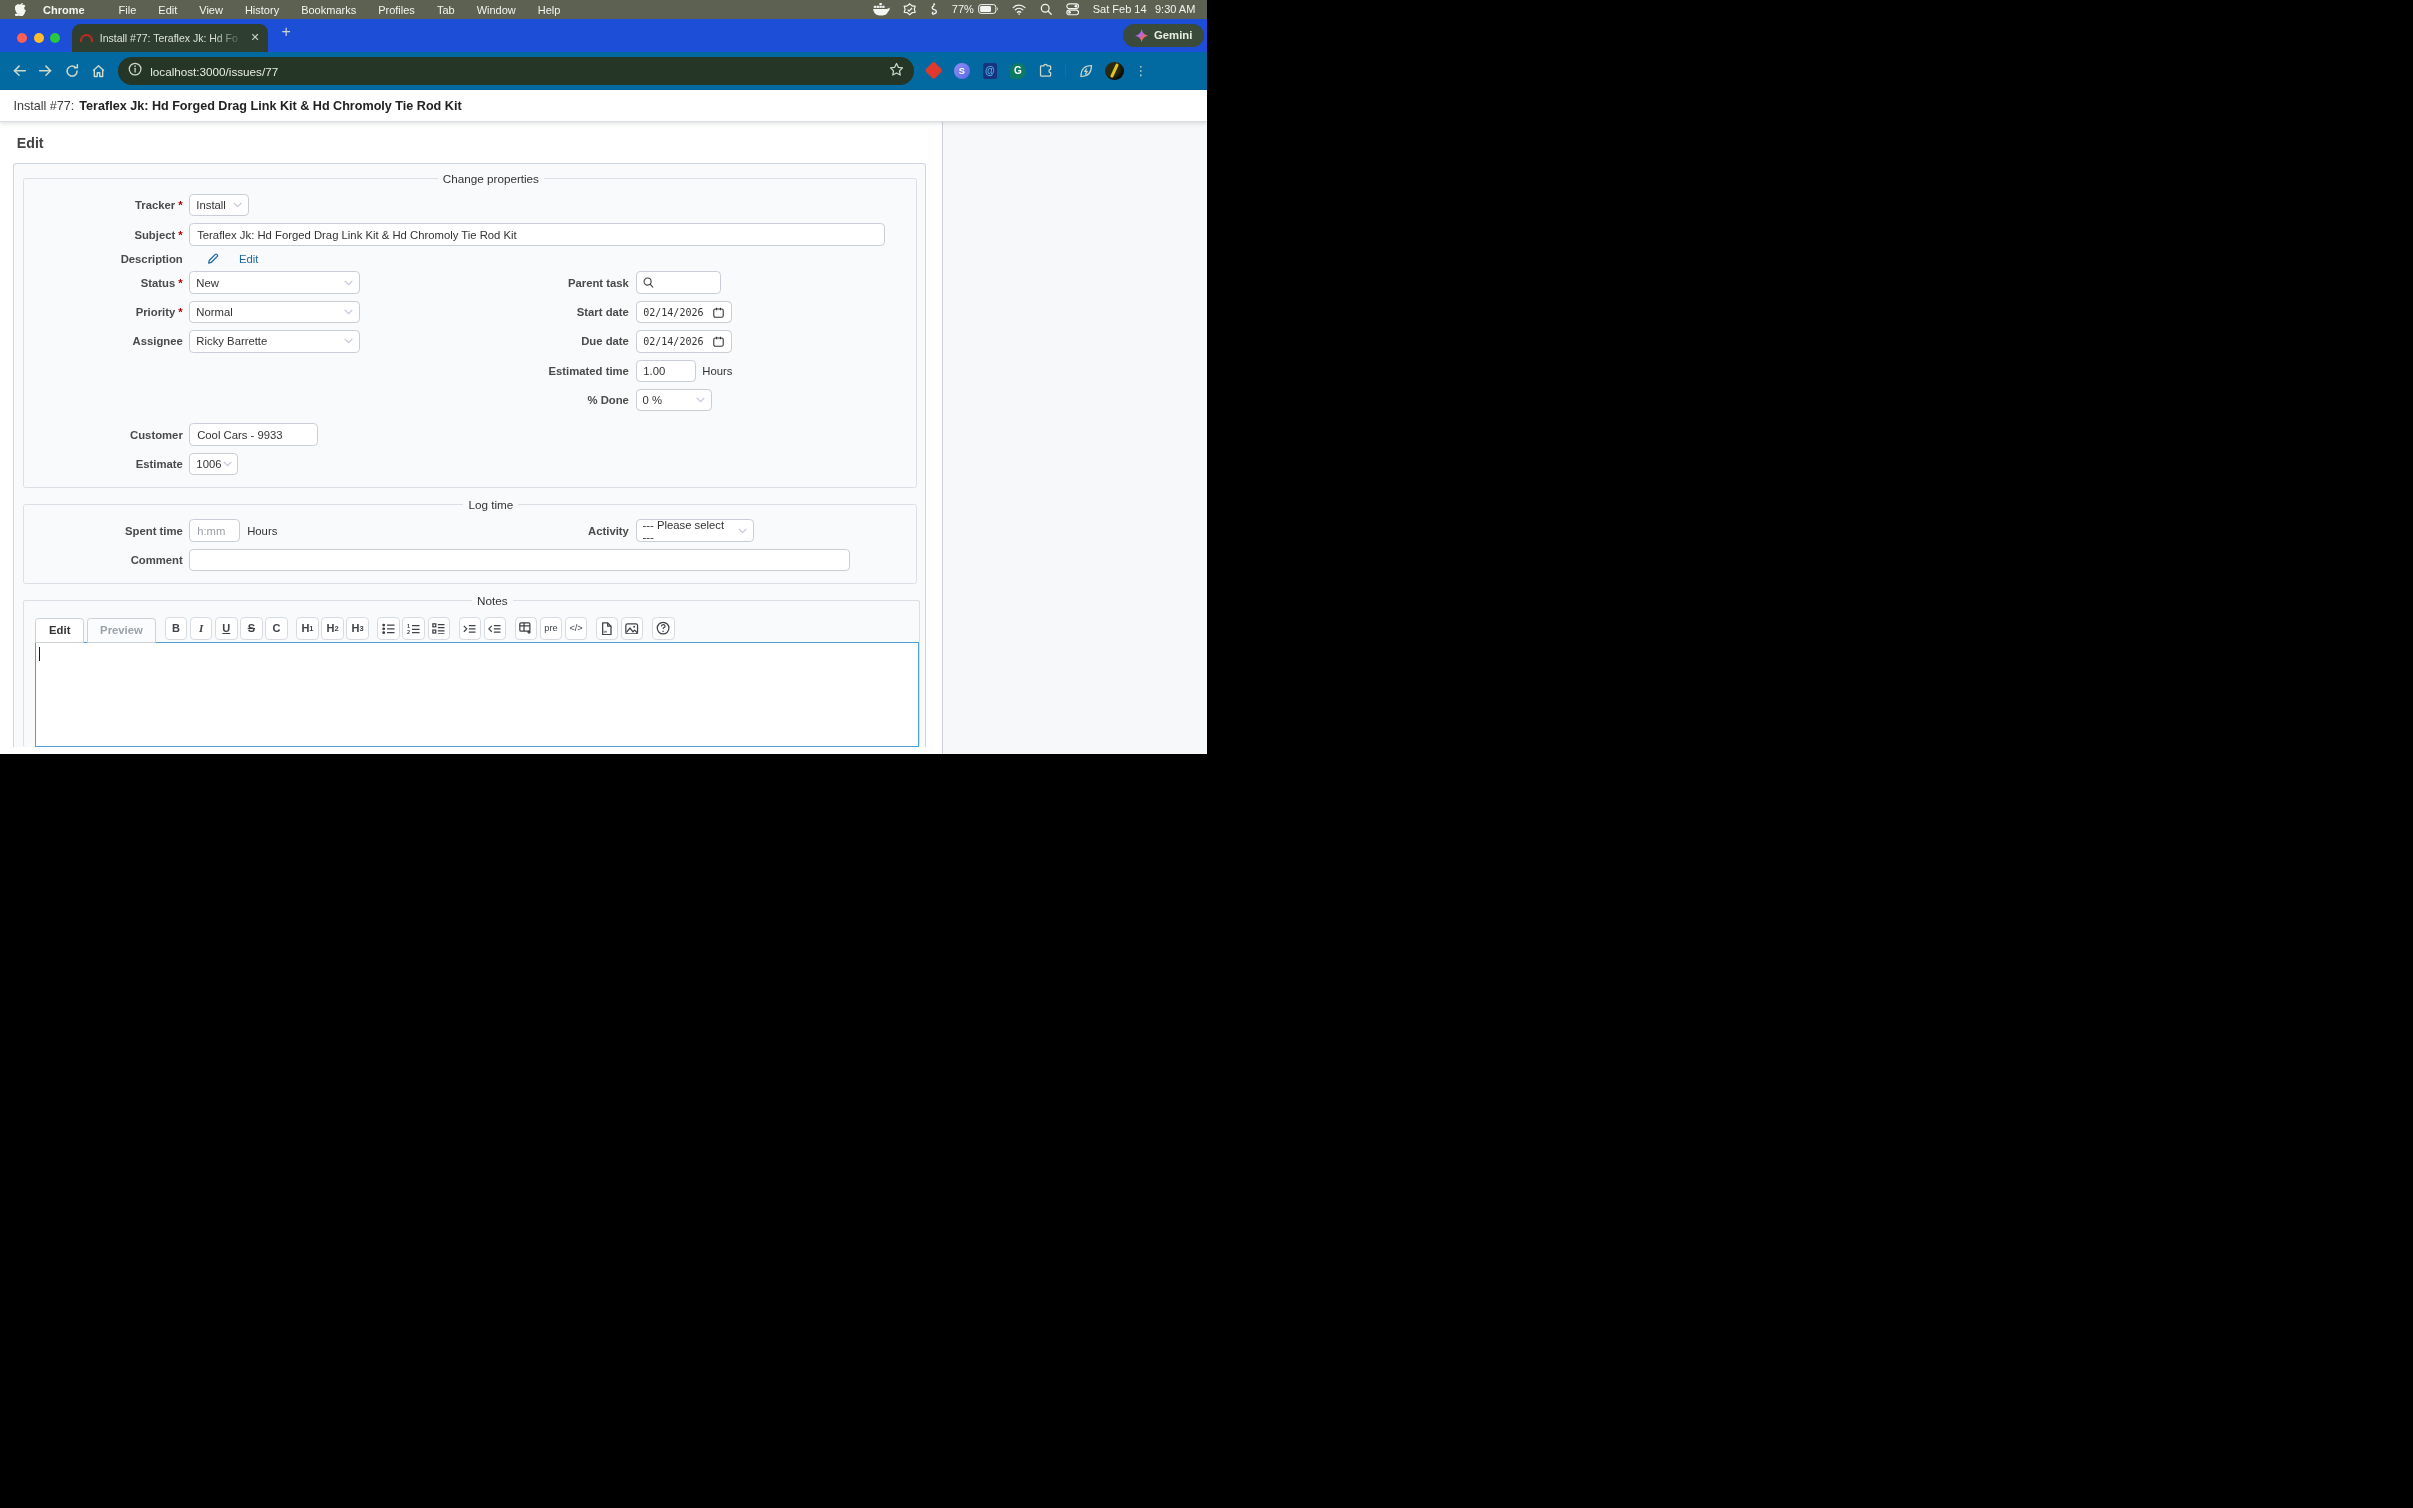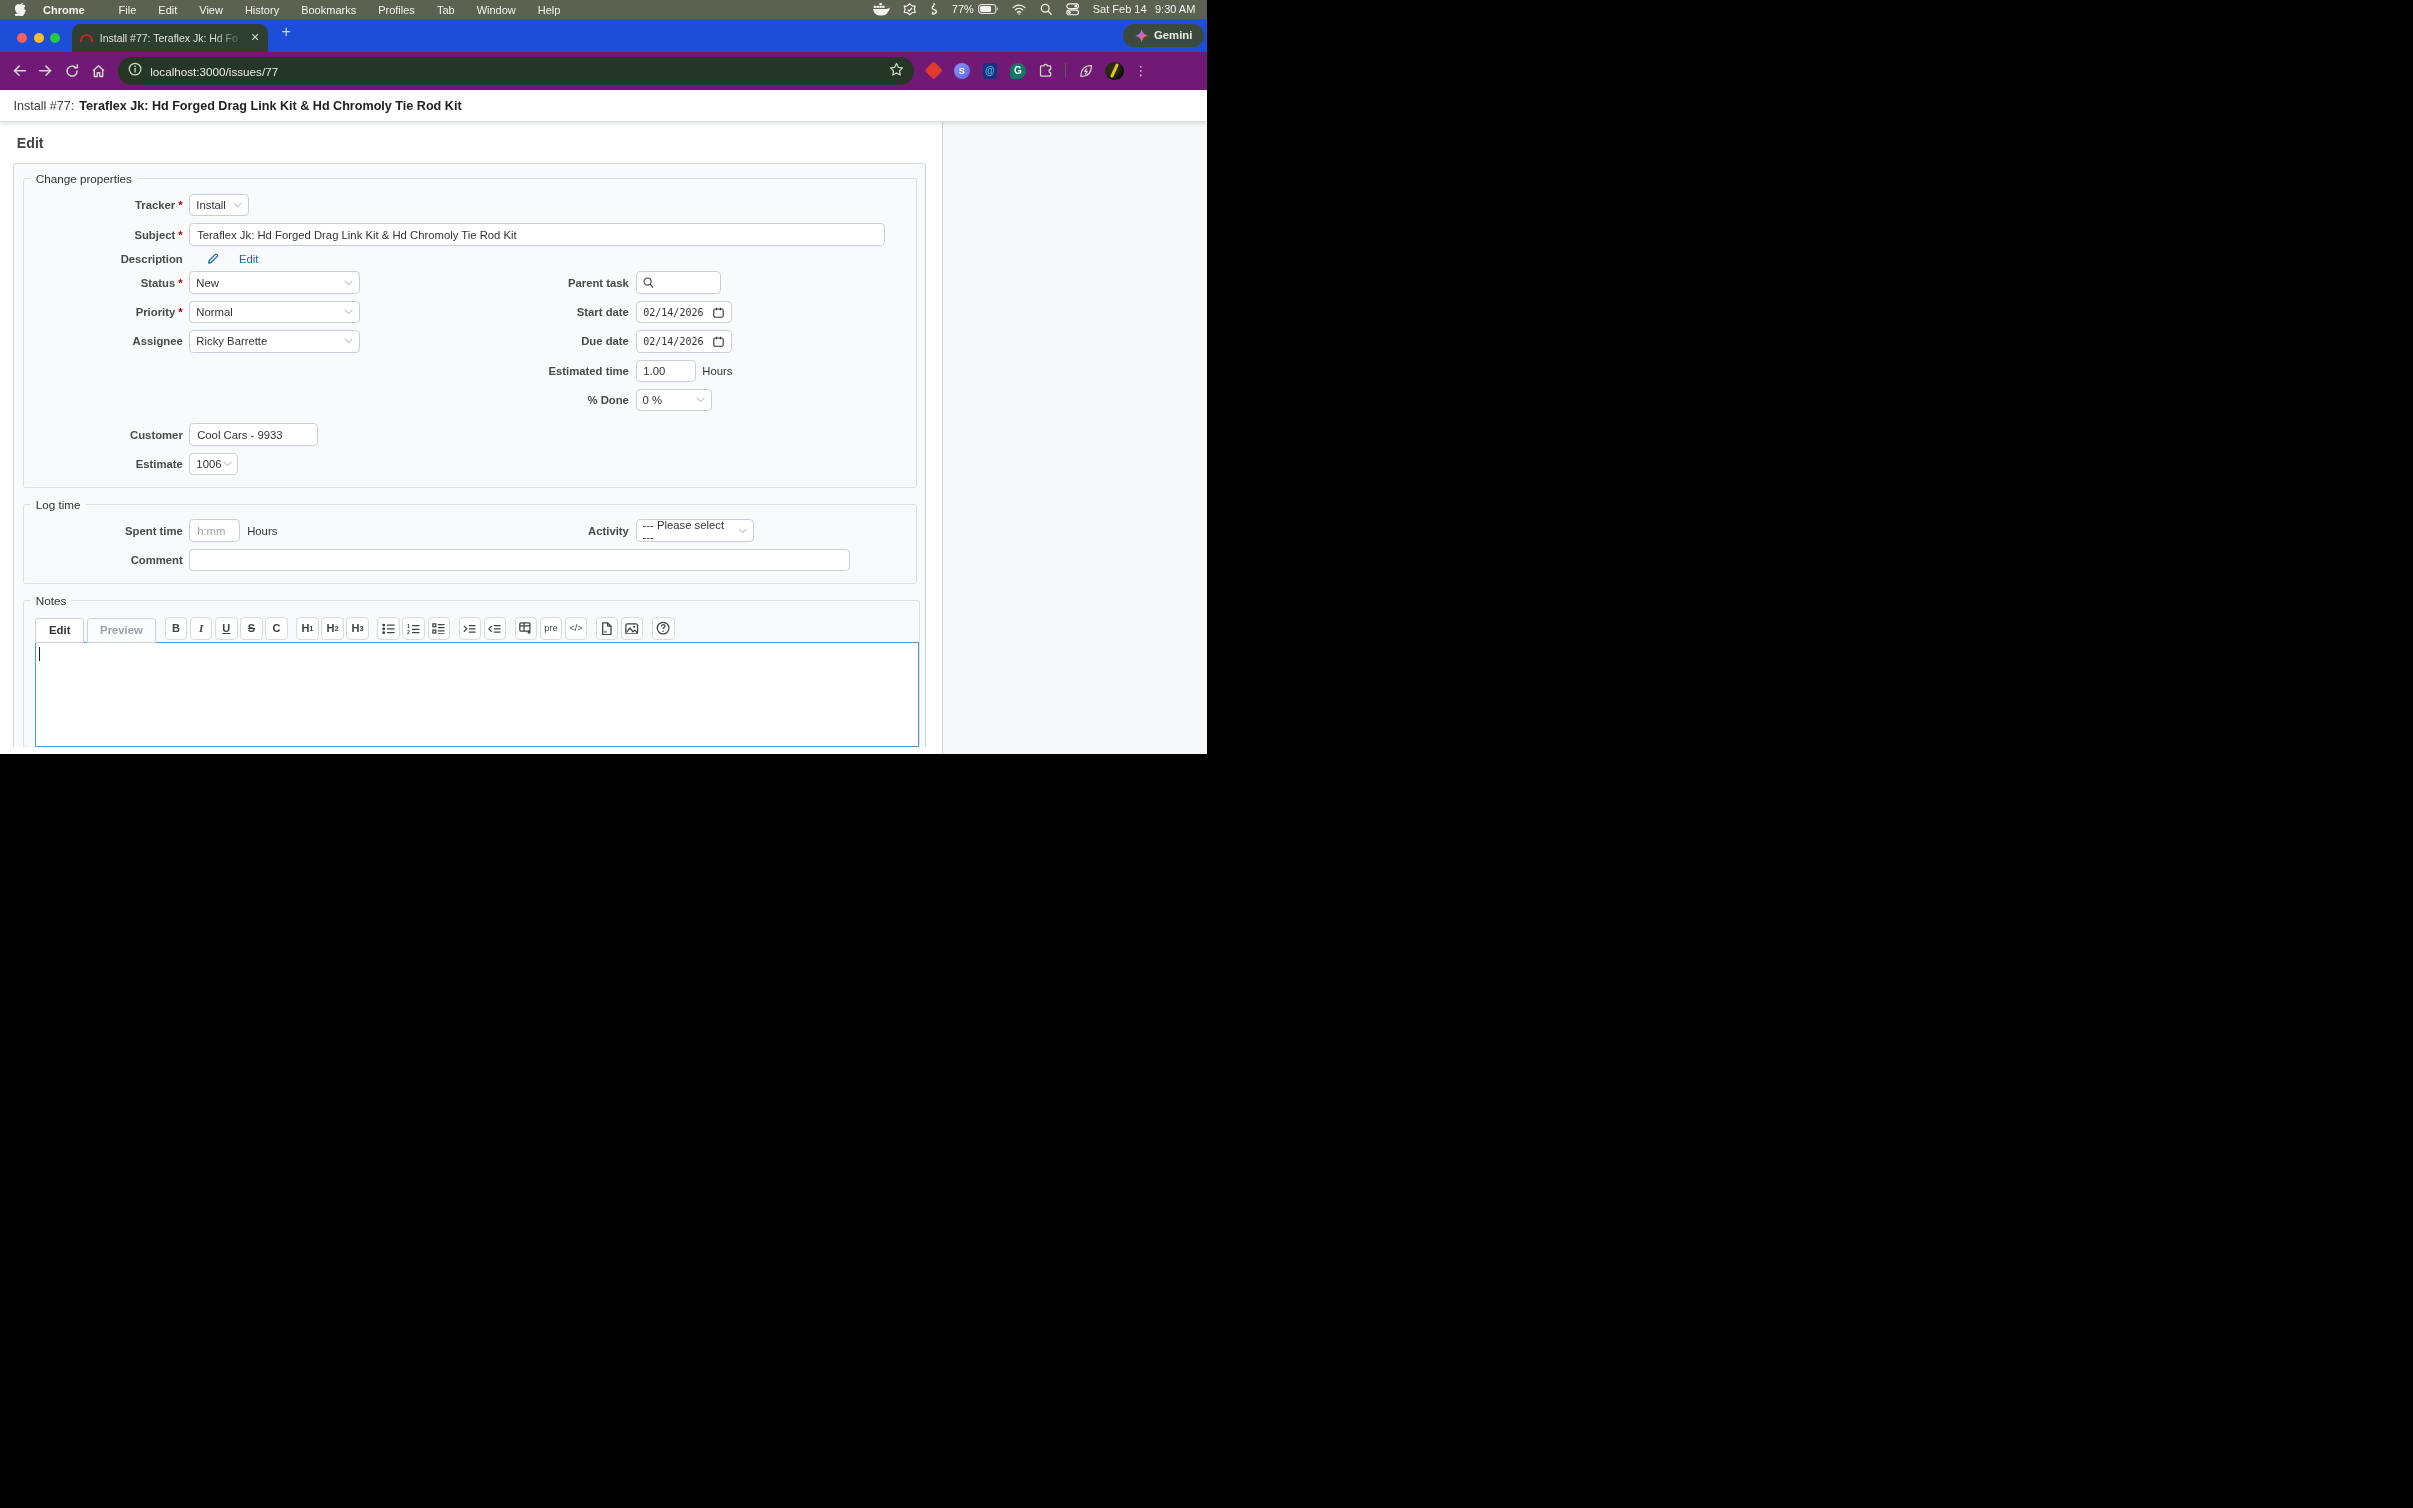--- a/index.html
+++ b/index.html
@@ -32,21 +32,21 @@
   .tab .tab-title { flex:1; white-space:nowrap; overflow:hidden;
                     -webkit-mask-image:linear-gradient(90deg,#000 78%,transparent); }
   .tab .tab-close { color:#cdd5c8; font-size:11px; margin-left:5px; cursor:default; }
   .newtab { color:#cdd5c8; font-size:16px; margin:0 0 11.7px 13.4px; line-height:1; }
   .tabstrip .spacer { flex:1; }
   .gemini-pill { background:#3a4a3b; border-radius:12.6px; height:23.5px; margin-bottom:5px;
                  display:flex; align-items:center; gap:5.9px; padding:0 11.7px;
                  color:#e9eee3; font-size:11.3px; font-weight:bold; }
 
   
-  .toolbar { height:38px; background:#701a75; display:flex; align-items:center;
+  .toolbar { height:38px; background:#0369a1; display:flex; align-items:center;
              padding:0 10px 0 11.7px; gap:11.7px; flex-shrink:0; }
   .nav-ic { color:#cfd9c9; display:flex; align-items:center; }
   .urlpill { flex:1; max-width:796px; height:28px; background:#253626; border-radius:14.2px;
              display:flex; align-items:center; padding:0 10px; gap:8.4px; }
   .urlpill .url-text { color:#e7eee2; font-size:11.7px; flex:1; }
   .ext-row { display:flex; align-items:center; gap:11px; }
   .ext-sep { width:0.8px; height:15px; background:#51604f; }
   .ext { width:17px; height:17px; display:flex; align-items:center; justify-content:center; }
   .ext-red { width:13.4px; height:13.4px; background:#e03a2f; transform:rotate(45deg); border-radius:2.5px; }
   .ext-s { width:16px; height:16px; border-radius:50%;
@@ -71,21 +71,21 @@
   .page-header b { color:#222; margin-left:5px; }
   .content { flex:1; display:flex; min-height:0; }
   .main { width:942px; background:#fff; padding:10px 0 0 13.4px; overflow:hidden; }
   .side { flex:1; background:#f7f8f9; border-left:0.8px solid #ccd2d8; }
 
   h2.edit-h { font-size:14.2px; font-weight:bold; color:#444; margin:3.4px 0 11.7px 3.4px; }
 
   .form-box { width:913px; background:#f8fafb; border:0.8px solid #cfd6dd; border-bottom:none;
               border-radius:3.4px 3.4px 0 0; padding:8.4px 8.4px 0 8.4px; }
   fieldset { border:0.8px solid #dbe0e6; border-radius:2.5px; margin-bottom:10px; padding:5px 0 8.4px; }
-  fieldset legend { font-size:11.7px; color:#333; margin-left:7px; padding:0 5px; }
+  fieldset legend { font-size:11.7px; color:#333; margin-left:21px; padding:0 5px;text-align:center; }
 
   .trow { display:flex; align-items:center; padding:3.4px 0; }
   .half { width:50%; display:flex; align-items:center; }
   .flbl { width:159px; text-align:right; font-weight:bold; font-size:11.3px; color:#4a4a4a;
           margin-right:6.7px; flex-shrink:0; white-space:nowrap; }
   .req::after { content:" *"; color:#b00000; }
 
   .sel { height:22.6px; border:0.8px solid #c9ced6; border-radius:4.2px; background:#fff;
          display:inline-flex; align-items:center; justify-content:space-between;
          padding:0 5.9px; font-size:11.3px; color:#333; }

